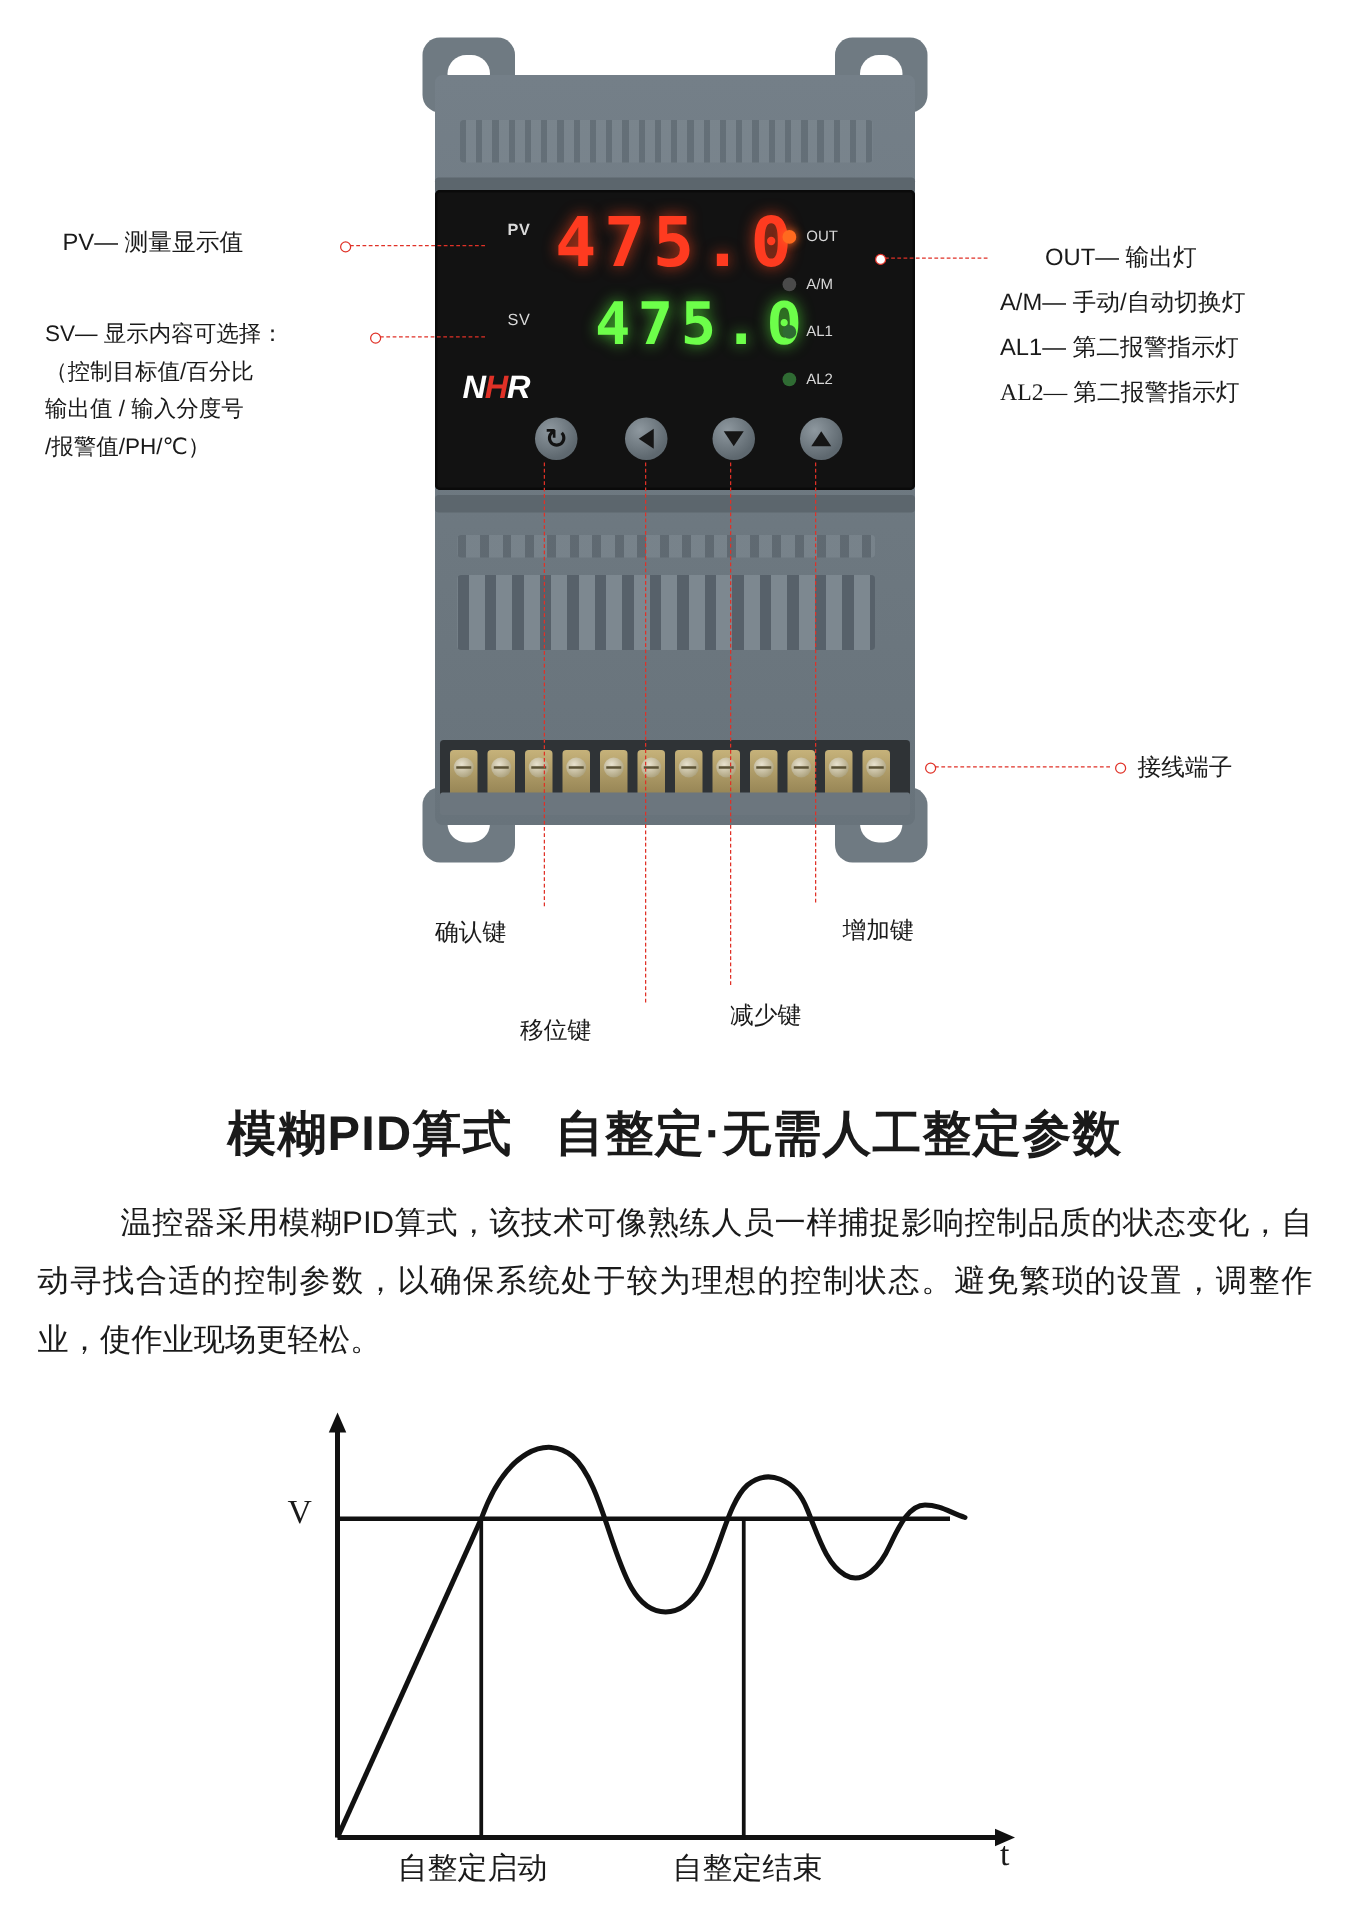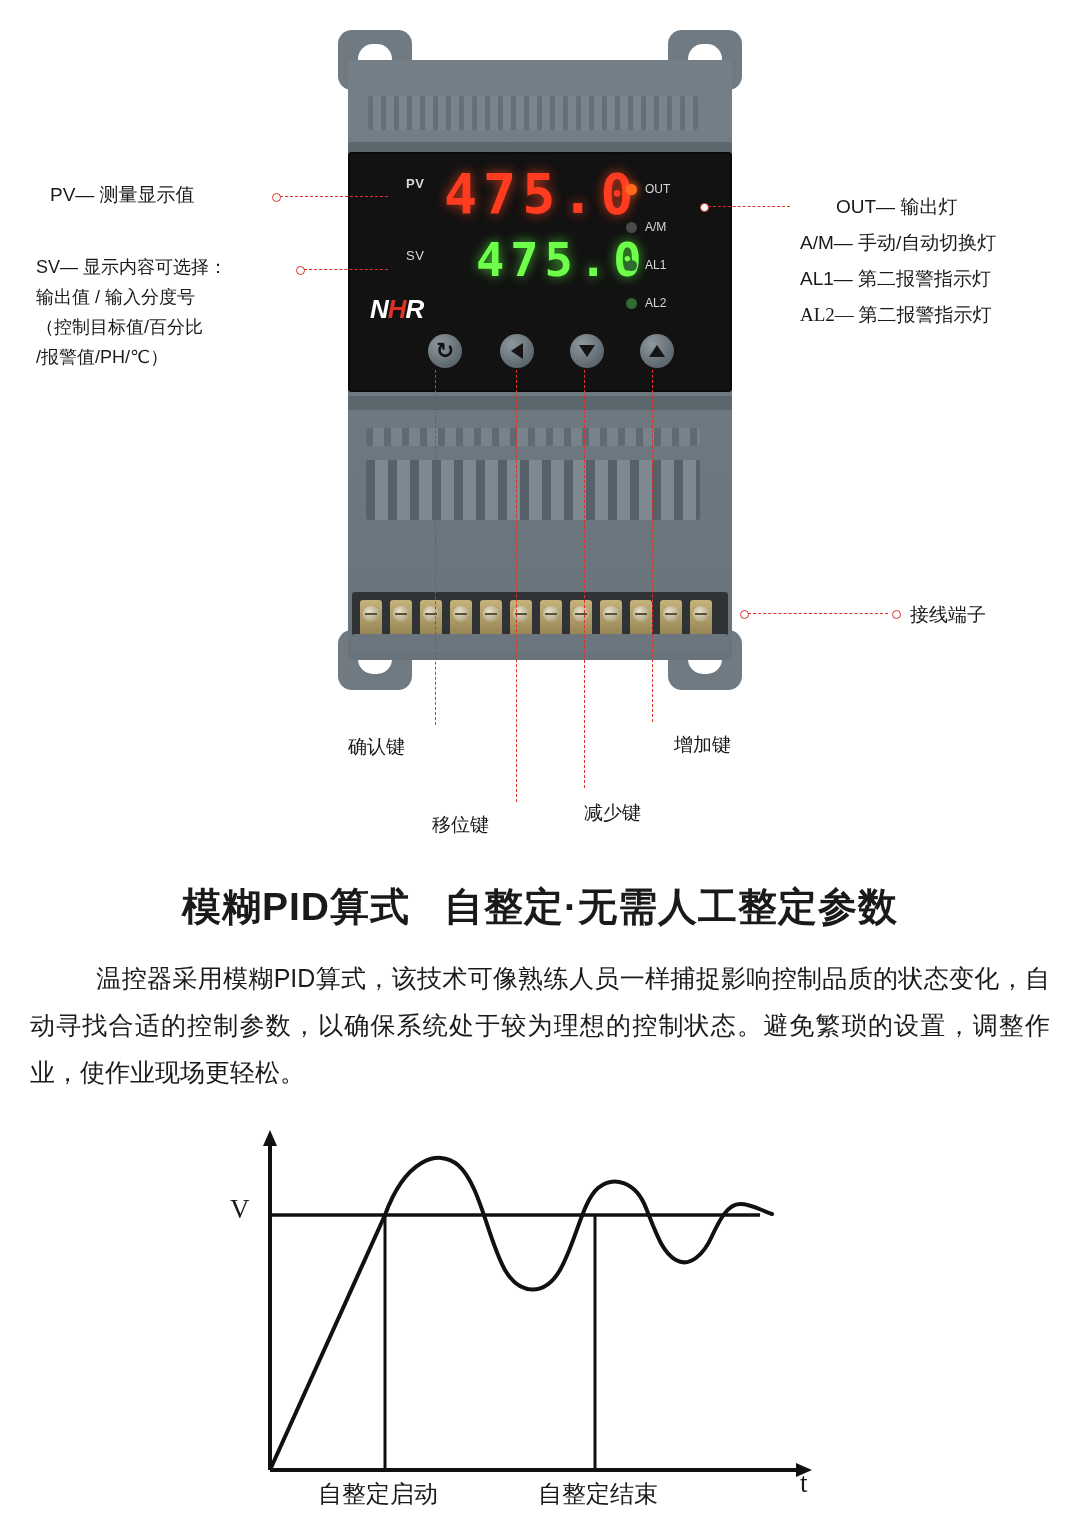--- a/index.html
+++ b/index.html
@@ -263,22 +263,22 @@
   </div>
   <div class="term-base"></div>
 </div>
 
 <div class="abs anno" style="left:50px;top:180px;">PV— 测量显示值</div>
 <div class="abs dot" style="left:272px;top:193px;"></div>
 <div class="abs lead-h" style="left:280px;top:196px;width:108px;"></div>
 
 <div class="abs anno anno-small" style="left:36px;top:252px;width:250px;">
   <div>SV— 显示内容可选择：</div>
+  <div>（控制目标值/百分比</div>
   <div>输出值 /  输入分度号</div>
-  <div>（控制目标值/百分比</div>
   <div>/报警值/PH/℃）</div>
 </div>
 <div class="abs dot" style="left:296px;top:266px;"></div>
 <div class="abs lead-h" style="left:304px;top:269px;width:84px;"></div>
 
 <div class="abs dot" style="left:700px;top:203px;"></div>
 <div class="abs lead-h" style="left:708px;top:206px;width:82px;"></div>
 <div class="abs anno" style="left:800px;top:192px;margin-left:36px;">OUT— 输出灯</div>
 <div class="abs anno" style="left:800px;top:228px;">A/M— 手动/自动切换灯</div>
 <div class="abs anno" style="left:800px;top:264px;">AL1— 第二报警指示灯</div>
@@ -286,21 +286,21 @@
 
 <div class="abs dot" style="left:740px;top:610px;"></div>
 <div class="abs lead-h" style="left:748px;top:613px;width:140px;"></div>
 <div class="abs dot" style="left:892px;top:610px;"></div>
 <div class="abs anno" style="left:910px;top:600px;">接线端子</div>
 
 <div class="abs lead-v" style="left:435px;top:370px;height:355px;"></div>
 <div class="abs anno" style="left:348px;top:732px;">确认键</div>
 
 <div class="abs lead-v" style="left:516px;top:370px;height:432px;"></div>
-<div class="abs anno" style="left:432px;top:810px;">移位键</div>
+<div class="abs anno" style="left:416px;top:810px;">移位键</div>
 
 <div class="abs lead-v" style="left:584px;top:370px;height:418px;"></div>
 <div class="abs anno" style="left:566px;top:798px;margin-left:18px;">减少键</div>
 
 <div class="abs lead-v" style="left:652px;top:370px;height:352px;"></div>
 <div class="abs anno" style="left:674px;top:730px;">增加键</div>
 
 <div class="headline">
   <span>模糊PID算式</span><span class="gap"></span><span>自整定·无需人工整定参数</span>
 </div>

